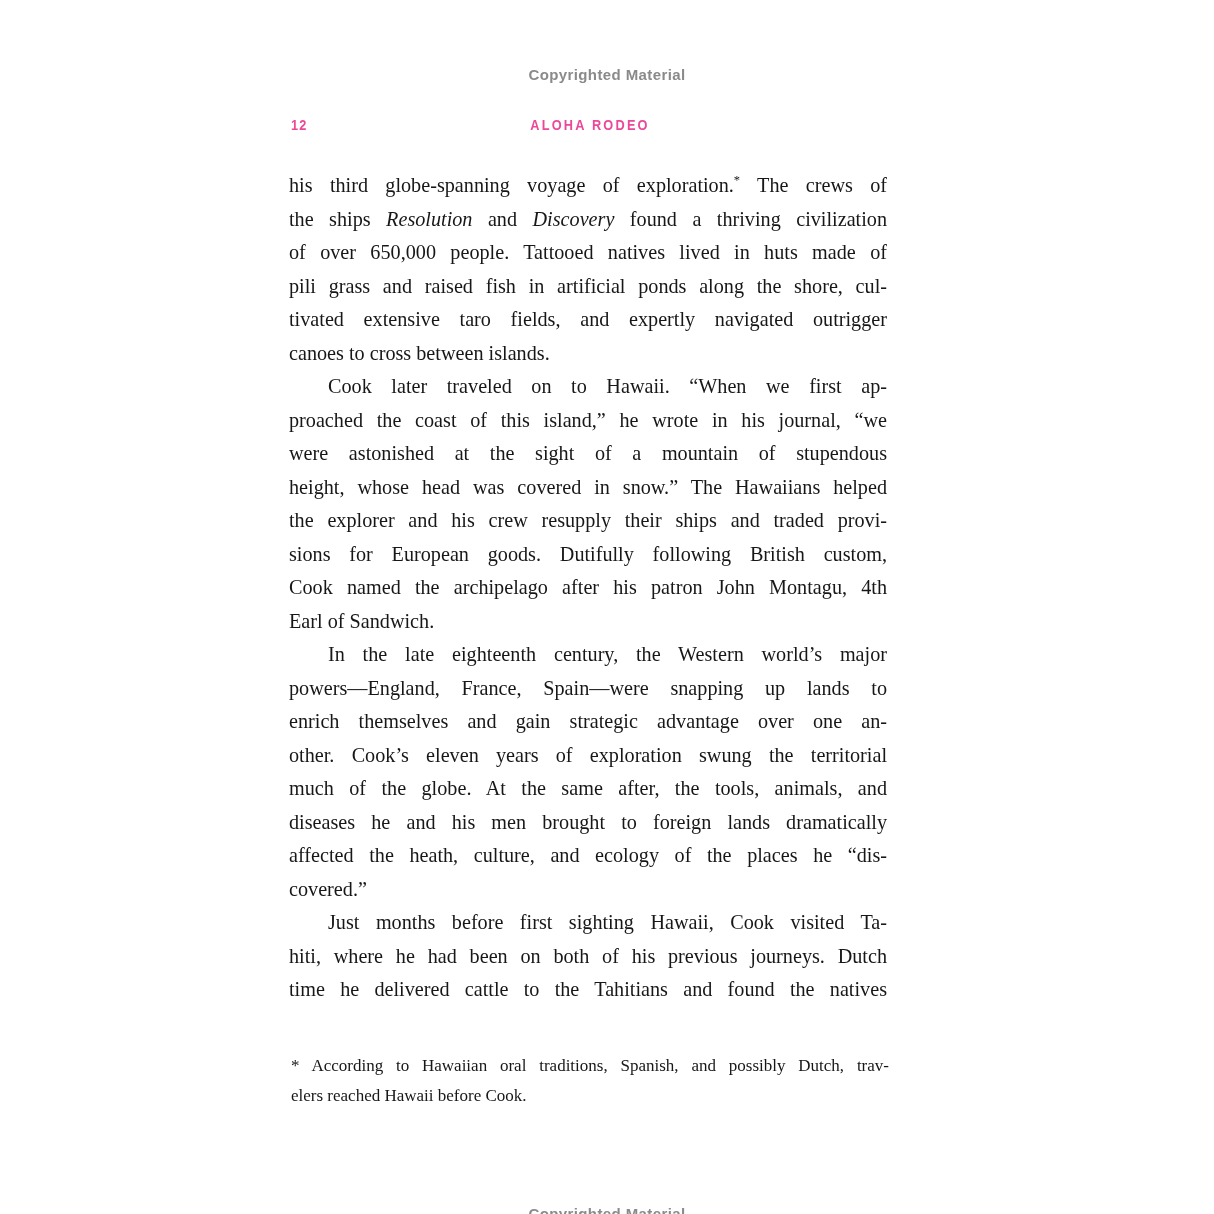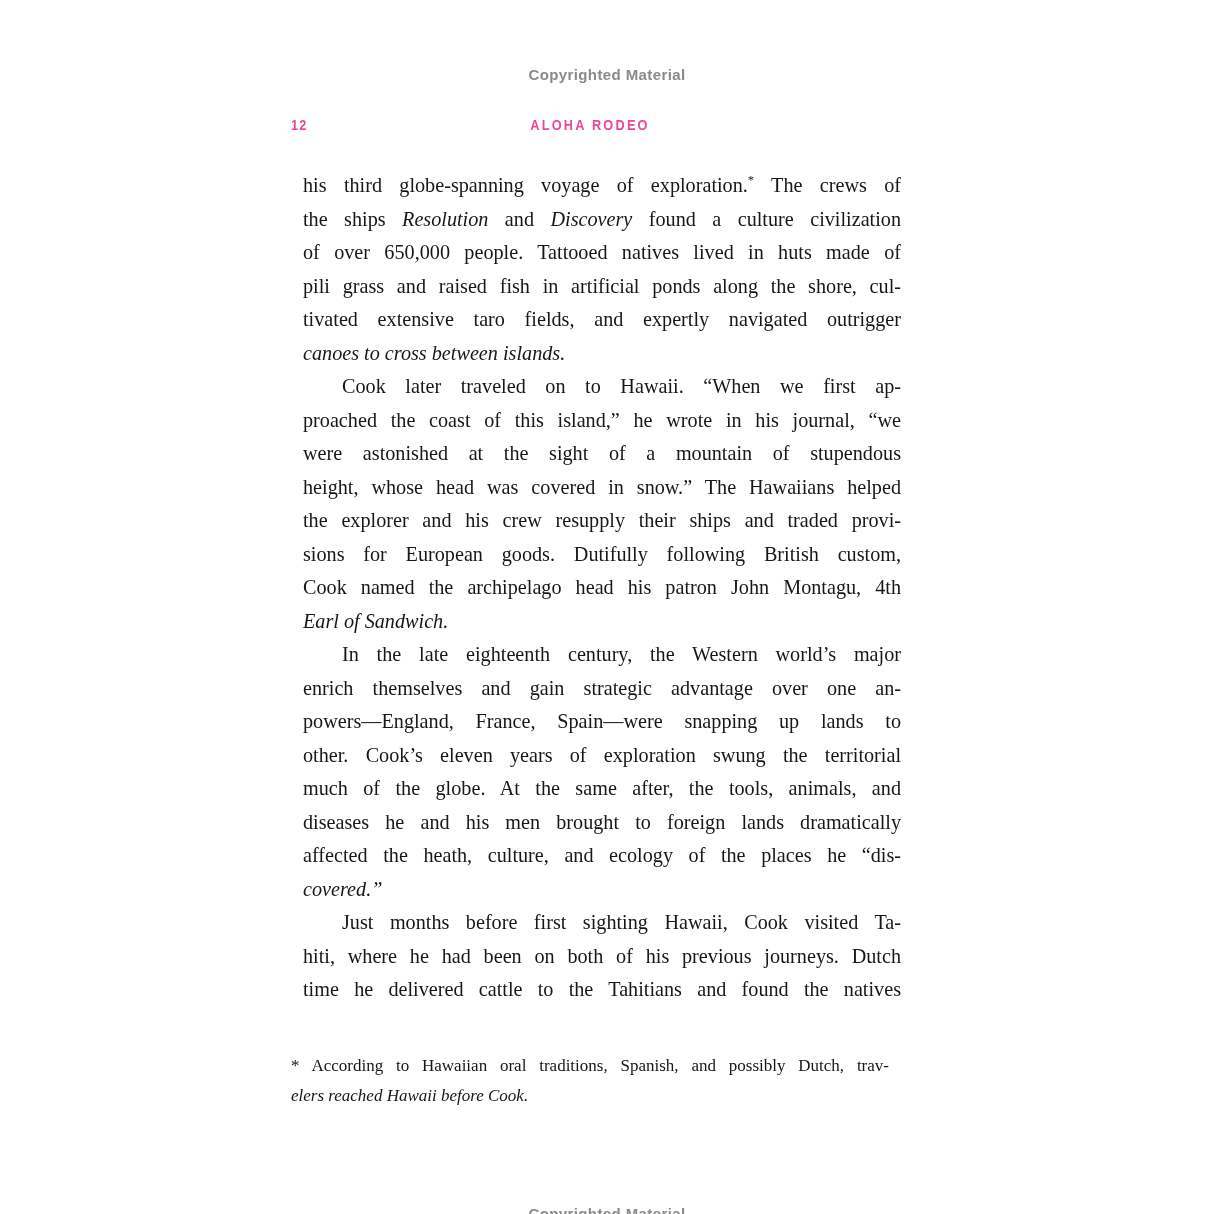--- a/index.html
+++ b/index.html
@@ -50,30 +50,30 @@
   .runhead {
     display: block;
     text-align: center;
     letter-spacing: 2.6px;
     transform: scaleX(0.85);
     transform-origin: center;
   }
   .bodytext {
     position: absolute;
     top: 130px;
-    left: 303px;
+    left: 289px;
     width: 598px;
     font-size: 20.2px;
     line-height: 33.5px;
   }
   .line {
     text-align: justify;
     text-align-last: justify;
   }
-  .line.end { text-align-last: left; font-style: italic; }
+  .line.end { text-align-last: left; }
   .line.indent { padding-left: 39px; }
   em { font-style: italic; }
   sup {
     font-size: 0.62em;
     vertical-align: super;
     line-height: 0;
   }
   .footnote {
     position: absolute;
     top: 1012px;
@@ -89,36 +89,36 @@
 <div class="page">
   <div class="copyright top">Copyrighted Material</div>
 
   <div class="header">
     <span class="pagenum">12</span>
     <span class="runhead">ALOHA RODEO</span>
   </div>
 
   <div class="bodytext" id="body-text">
       <div class="line"><span>his third globe-spanning voyage of exploration.</span><sup>*</sup><span> The crews of</span></div>
-      <div class="line"><span>the ships </span><em>Resolution</em><span> and </span><em>Discovery</em><span> found a culture civilization</span></div>
+      <div class="line"><span>the ships </span><em>Resolution</em><span> and </span><em>Discovery</em><span> found a thriving civilization</span></div>
       <div class="line"><span>of over 650,000 people. Tattooed natives lived in huts made of</span></div>
       <div class="line"><span>pili grass and raised fish in artificial ponds along the shore, cul-</span></div>
       <div class="line"><span>tivated extensive taro fields, and expertly navigated outrigger</span></div>
       <div class="line end"><span>canoes to cross between islands.</span></div>
       <div class="line indent"><span>Cook later traveled on to Hawaii. “When we first ap-</span></div>
       <div class="line"><span>proached the coast of this island,” he wrote in his journal, “we</span></div>
       <div class="line"><span>were astonished at the sight of a mountain of stupendous</span></div>
       <div class="line"><span>height, whose head was covered in snow.” The Hawaiians helped</span></div>
       <div class="line"><span>the explorer and his crew resupply their ships and traded provi-</span></div>
       <div class="line"><span>sions for European goods. Dutifully following British custom,</span></div>
-      <div class="line"><span>Cook named the archipelago head his patron John Montagu, 4th</span></div>
+      <div class="line"><span>Cook named the archipelago after his patron John Montagu, 4th</span></div>
       <div class="line end"><span>Earl of Sandwich.</span></div>
       <div class="line indent"><span>In the late eighteenth century, the Western world’s major</span></div>
+      <div class="line"><span>powers—England, France, Spain—were snapping up lands to</span></div>
       <div class="line"><span>enrich themselves and gain strategic advantage over one an-</span></div>
-      <div class="line"><span>powers—England, France, Spain—were snapping up lands to</span></div>
       <div class="line"><span>other. Cook’s eleven years of exploration swung the territorial</span></div>
       <div class="line"><span>much of the globe. At the same after, the tools, animals, and</span></div>
       <div class="line"><span>diseases he and his men brought to foreign lands dramatically</span></div>
       <div class="line"><span>affected the heath, culture, and ecology of the places he “dis-</span></div>
       <div class="line end"><span>covered.”</span></div>
       <div class="line indent"><span>Just months before first sighting Hawaii, Cook visited Ta-</span></div>
       <div class="line"><span>hiti, where he had been on both of his previous journeys. Dutch</span></div>
       <div class="line"><span>time he delivered cattle to the Tahitians and found the natives</span></div>
     </div>
 

